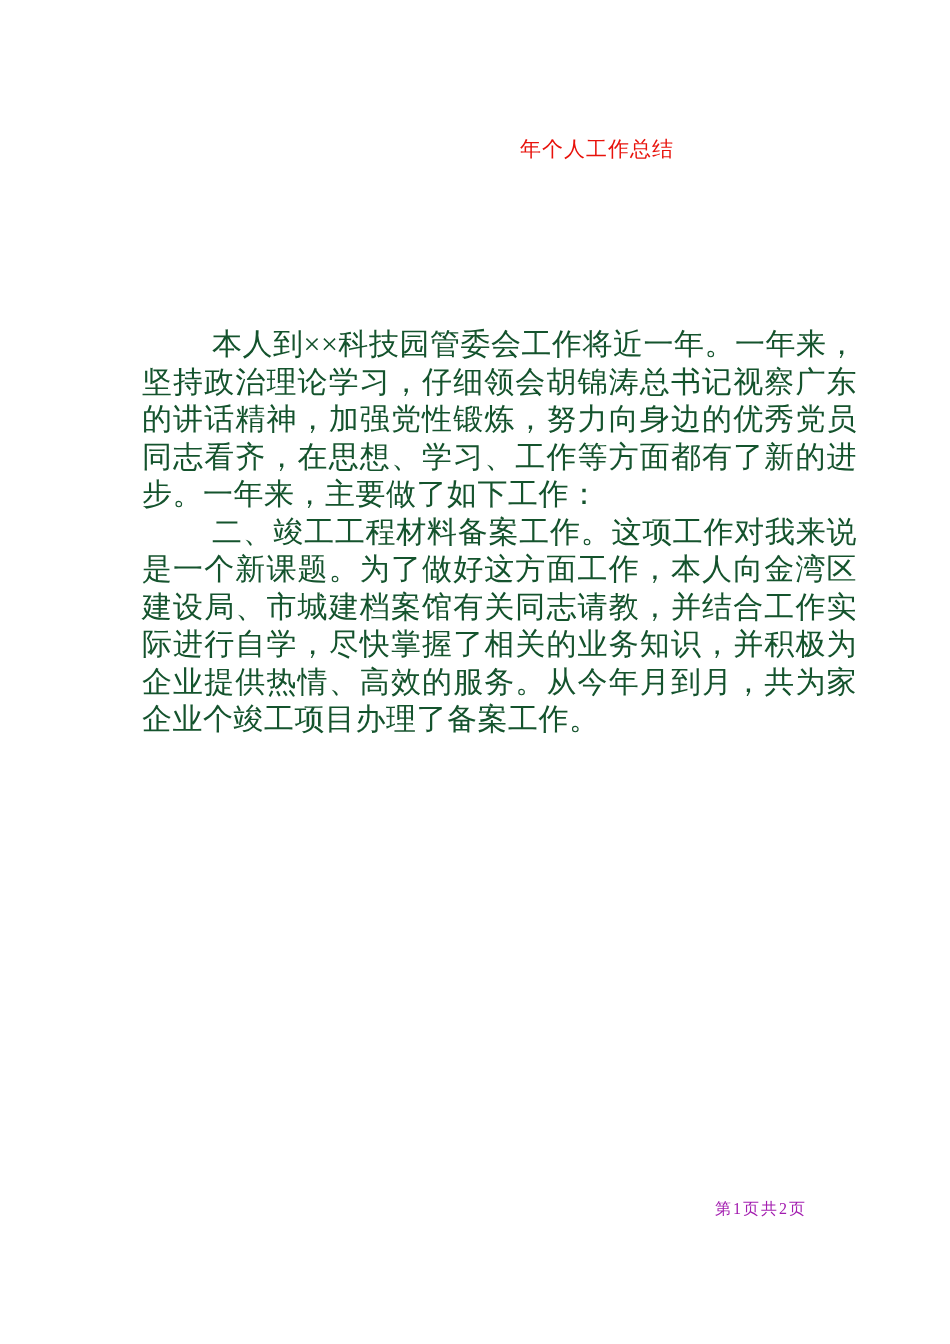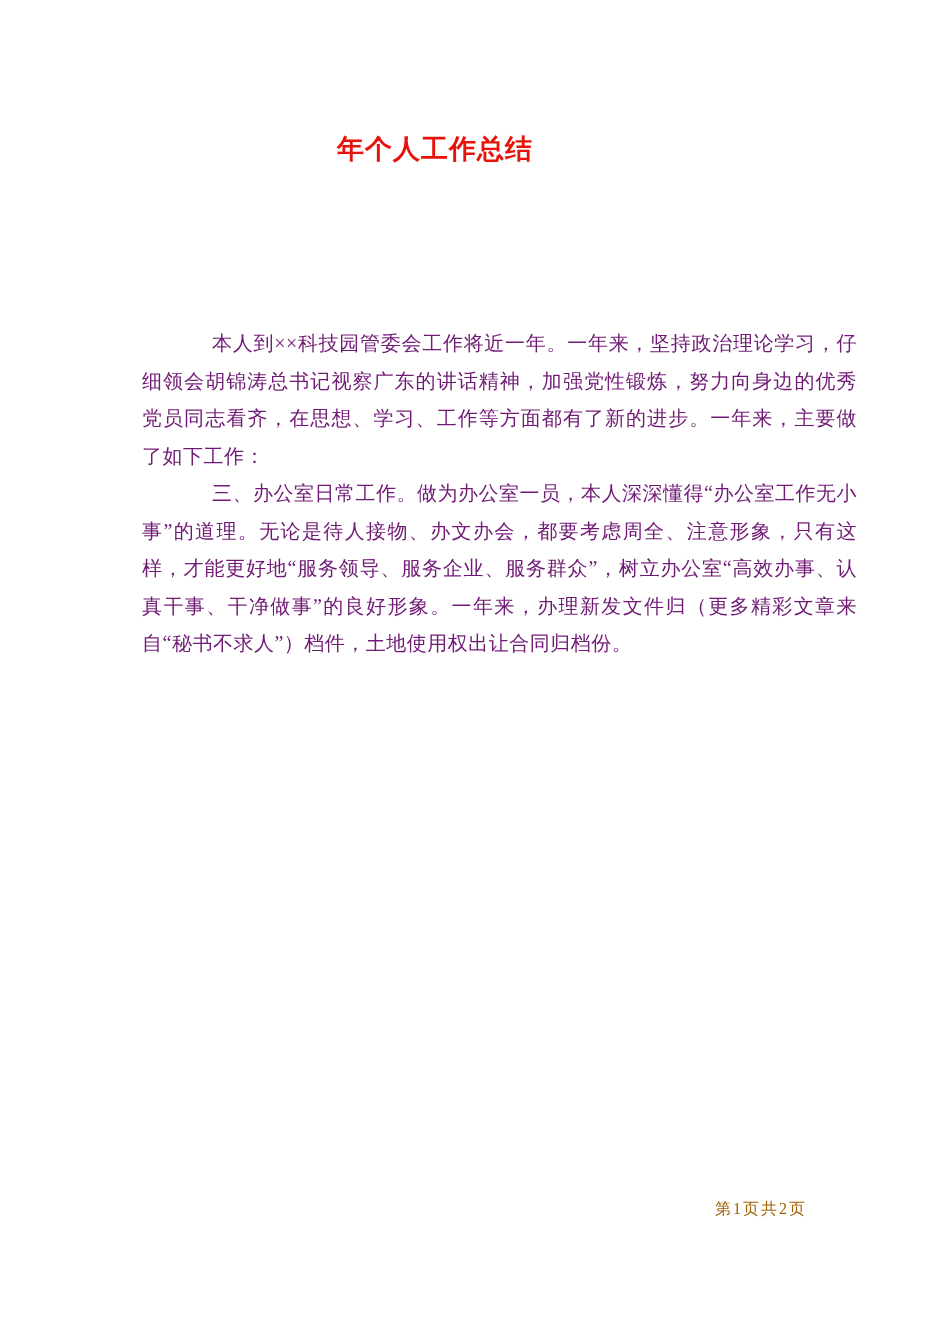--- a/index.html
+++ b/index.html
@@ -11,59 +11,60 @@
     position: relative;
     width: 950px;
     height: 1344px;
     background: #ffffff;
     overflow: hidden;
     font-family: "Liberation Serif", "DejaVu Serif", serif;
     color: #1a1a1a;
   }
   .doc-title {
     margin: 133px 93px 0 337px;
-    font-size: 27px;
-    font-weight: bold;
+    text-align: center;
+    font-size: 21px;
+    font-weight: normal;
     line-height: 32px;
     letter-spacing: 1px;
     white-space: nowrap;
   }
   .doc-body {
     margin: 160px 93px 0 142px;
     width: 715px;
   }
   .doc-body p {
     margin: 0;
     padding: 0;
-    font-size: 20px;
+    font-size: 30px;
     line-height: 37.5px;
     text-align: justify;
     text-justify: inter-character;
     text-indent: 70px;
     letter-spacing: 0.5px;
-    color: #701a75;
+    color: #14532d;
     font-family: Liberation Serif, serif;
   }
   .doc-footer {
     position: absolute;
     top: 1199px;
     right: 143px;
     font-size: 16px;
     letter-spacing: 2px;
-    color: #a16207;
+    color: #a21caf;
     white-space: nowrap;
   }
 </style>
 </head>
 <body>
 
 <div class="page">
 
   <h1 class="doc-title" style="color: rgb(232, 18, 11);">年个人工作总结</h1>
 
   <div class="doc-body">
     <p>本人到××科技园管委会工作将近一年。一年来，坚持政治理论学习，仔细领会胡锦涛总书记视察广东的讲话精神，加强党性锻炼，努力向身边的优秀党员同志看齐，在思想、学习、工作等方面都有了新的进步。一年来，主要做了如下工作：</p>
-    <p>三、办公室日常工作。做为办公室一员，本人深深懂得“办公室工作无小事”的道理。无论是待人接物、办文办会，都要考虑周全、注意形象，只有这样，才能更好地“服务领导、服务企业、服务群众”，树立办公室“高效办事、认真干事、干净做事”的良好形象。一年来，办理新发文件归（更多精彩文章来自“秘书不求人”）档件，土地使用权出让合同归档份。</p>
+    <p>二、竣工工程材料备案工作。这项工作对我来说是一个新课题。为了做好这方面工作，本人向金湾区建设局、市城建档案馆有关同志请教，并结合工作实际进行自学，尽快掌握了相关的业务知识，并积极为企业提供热情、高效的服务。从今年月到月，共为家企业个竣工项目办理了备案工作。</p>
   </div>
 
   <div class="doc-footer">第1页共2页</div>
 
 </div>
 
 </body></html>

